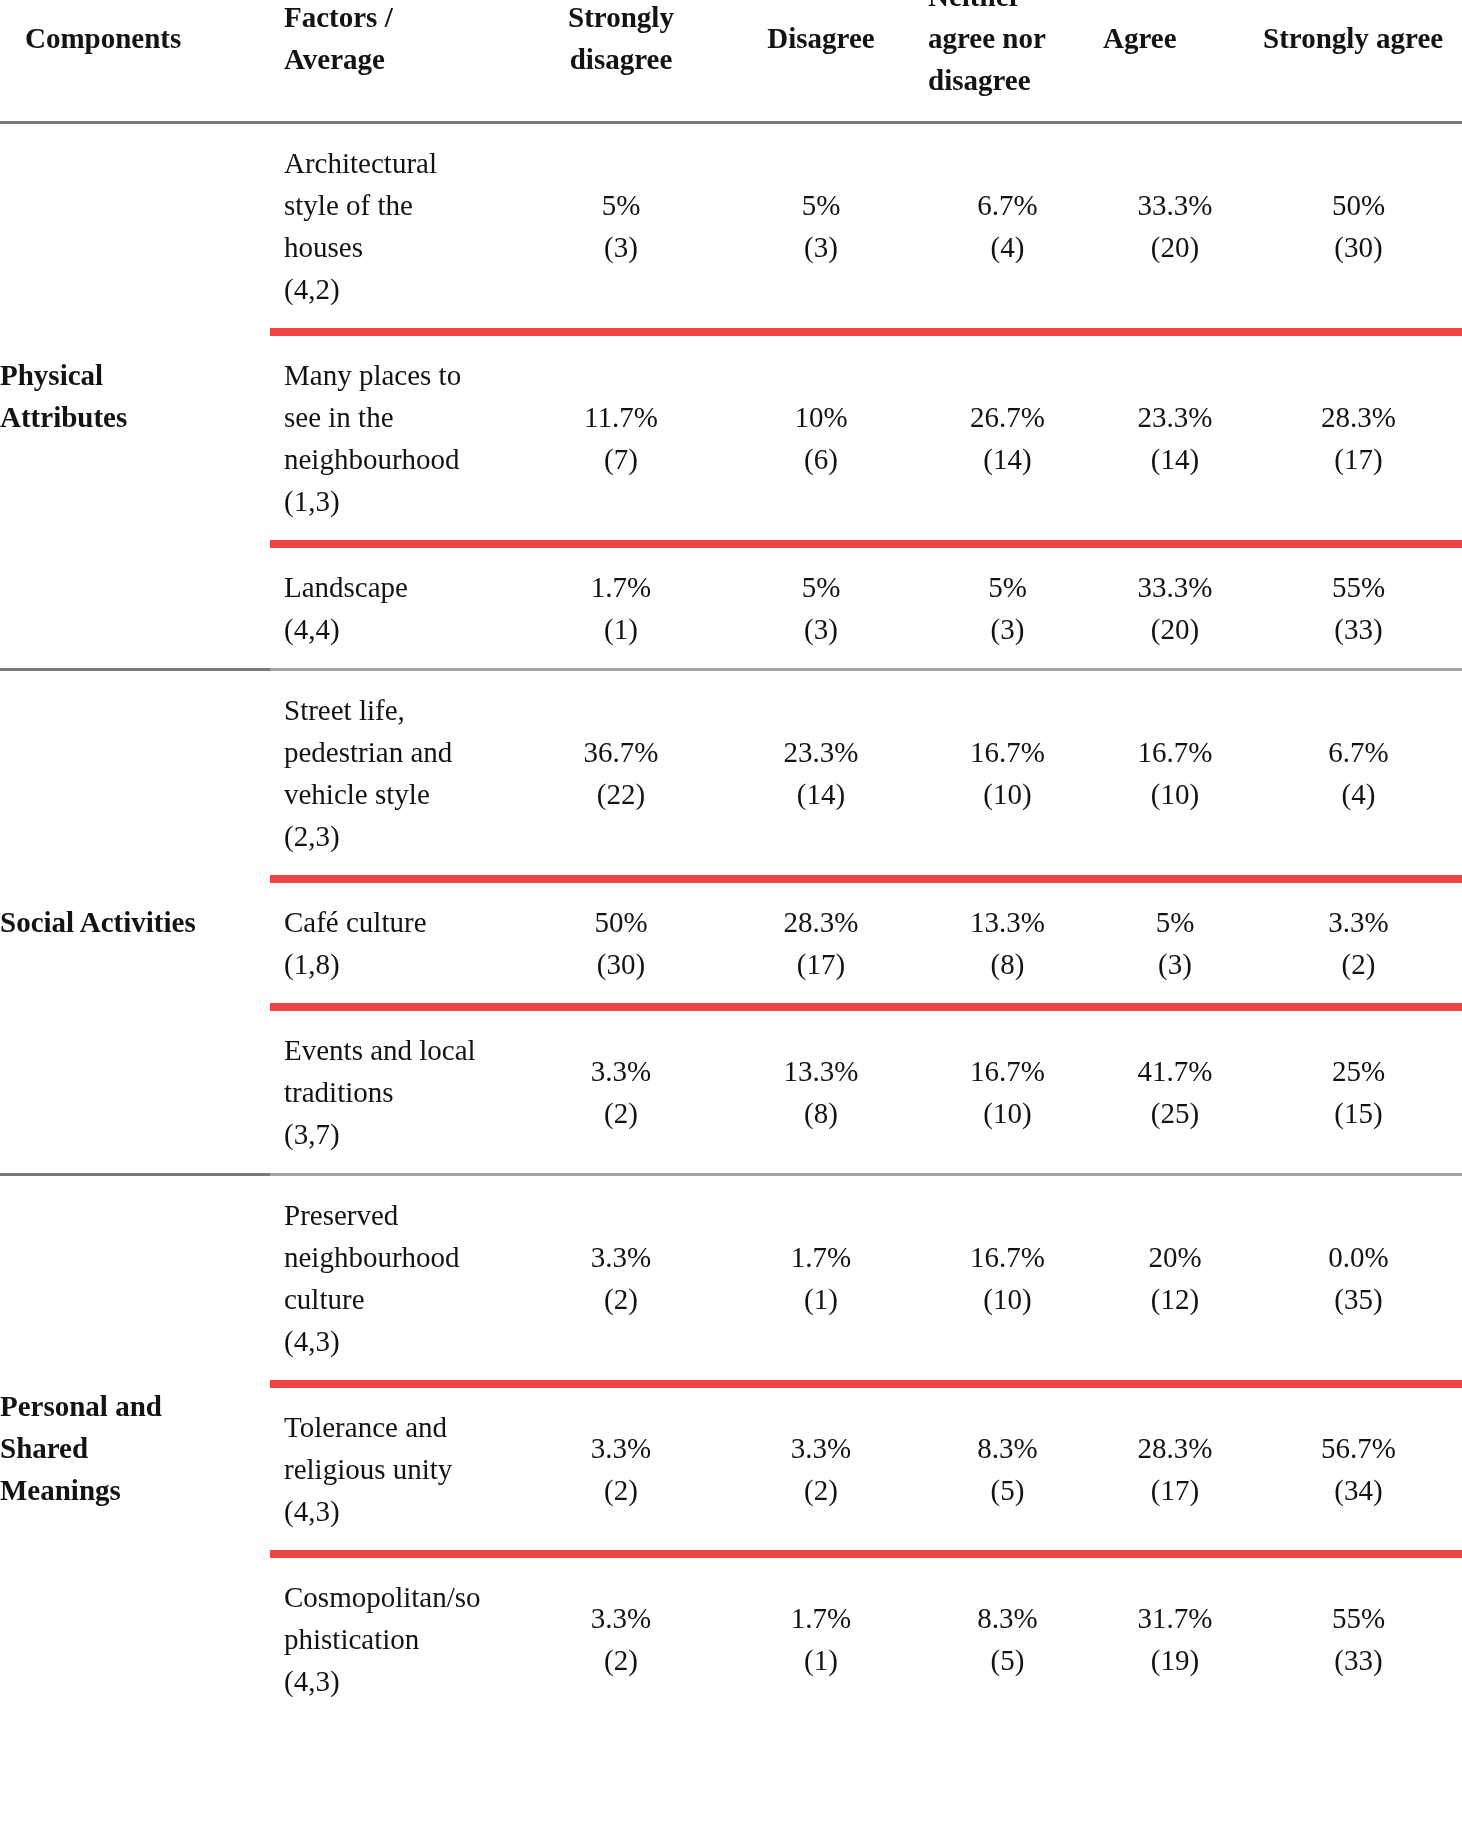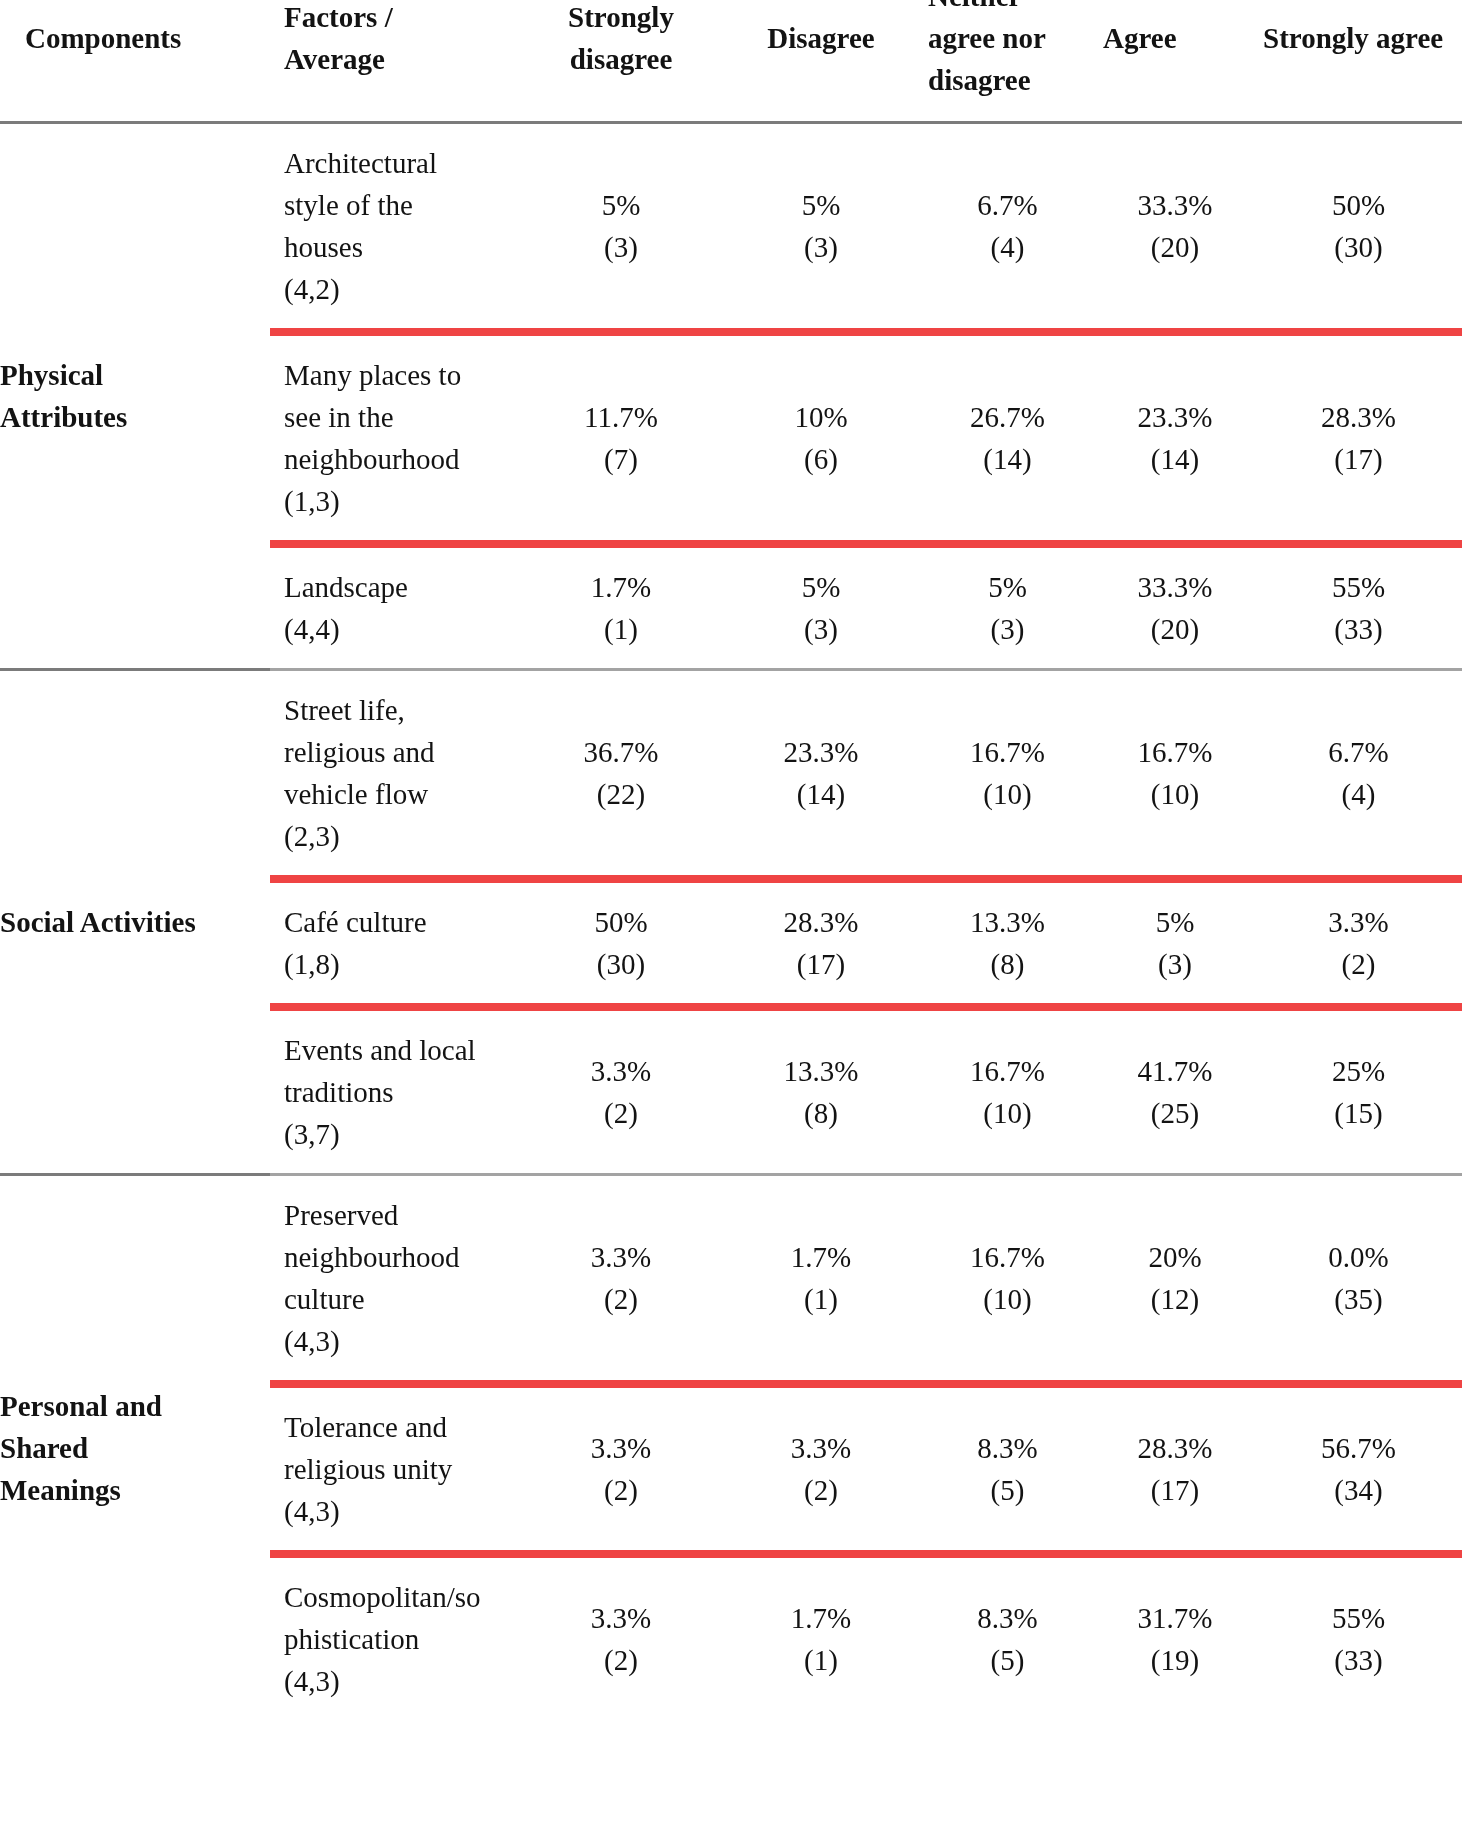--- a/index.html
+++ b/index.html
@@ -161,21 +161,21 @@
         </td>
         <td class="vcell">
           <div>55%</div>
           <div>(33)</div>
         </td>
       </tr>
 
       <tr class="sep">
         <td class="comp compend" rowspan="3">Social Activities</td>
         <td class="fcell">
-          <div>Street life, religious and vehicle flow</div>
+          <div>Street life, pedestrian and vehicle style</div>
           <div>(2,3)</div>
         </td>
         <td class="vcell">
           <div>36.7%</div>
           <div>(22)</div>
         </td>
         <td class="vcell">
           <div>23.3%</div>
           <div>(14)</div>
         </td>

